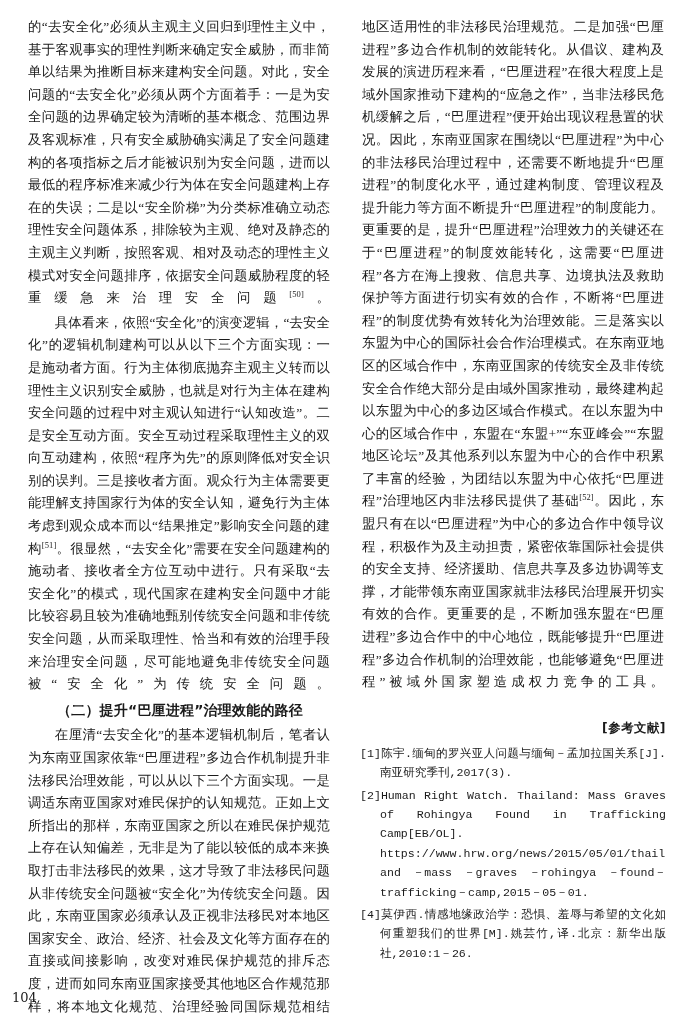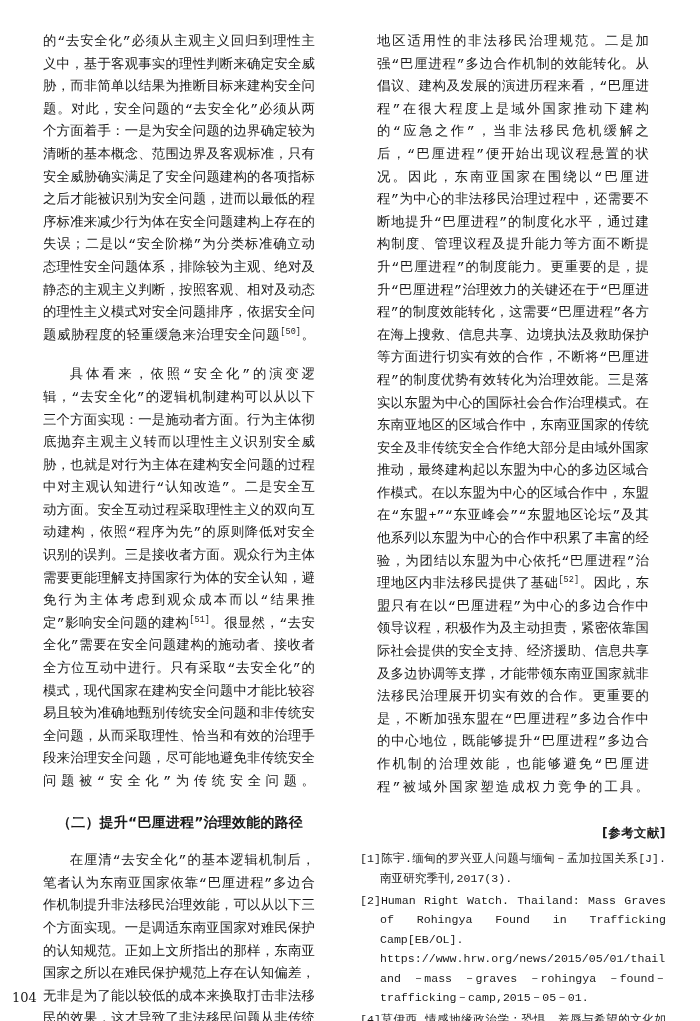--- a/index.html
+++ b/index.html
@@ -35,23 +35,23 @@
     box-sizing: border-box;
   }
 
   
   .para {
     font-size: 13.4px;
     line-height: 22.6px;
     text-align: justify;
     text-align-last: left;
     text-justify: inter-character;
-    margin: 17px;
+    margin: 2px;
     letter-spacing: 0.1px;
-    font-family: Liberation Mono, monospace;
+    font-family: Liberation Serif, serif;
   }
   .para.indent {
     text-indent: 2em;
   }
   .para.tail-justify {
     text-align-last: justify;
   }
 
   sup.ref {
     font-size: 8.5px;

